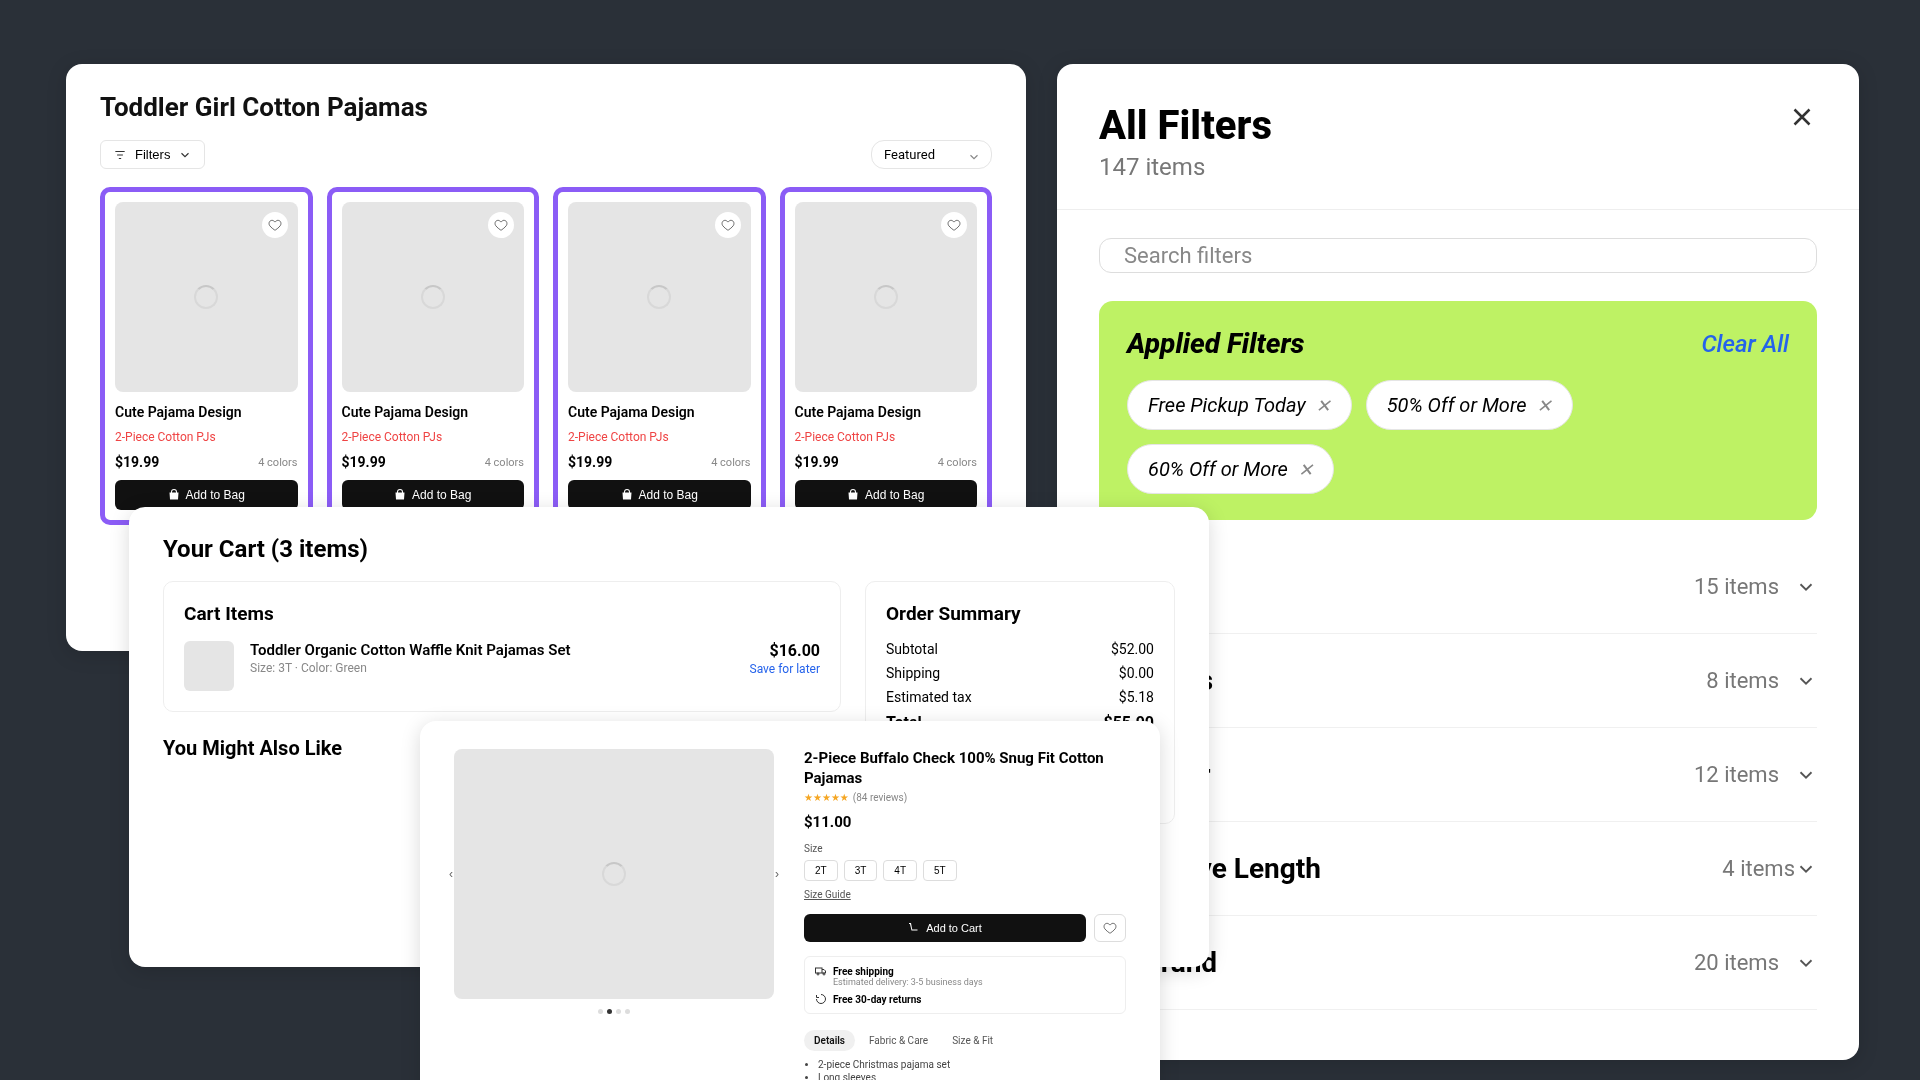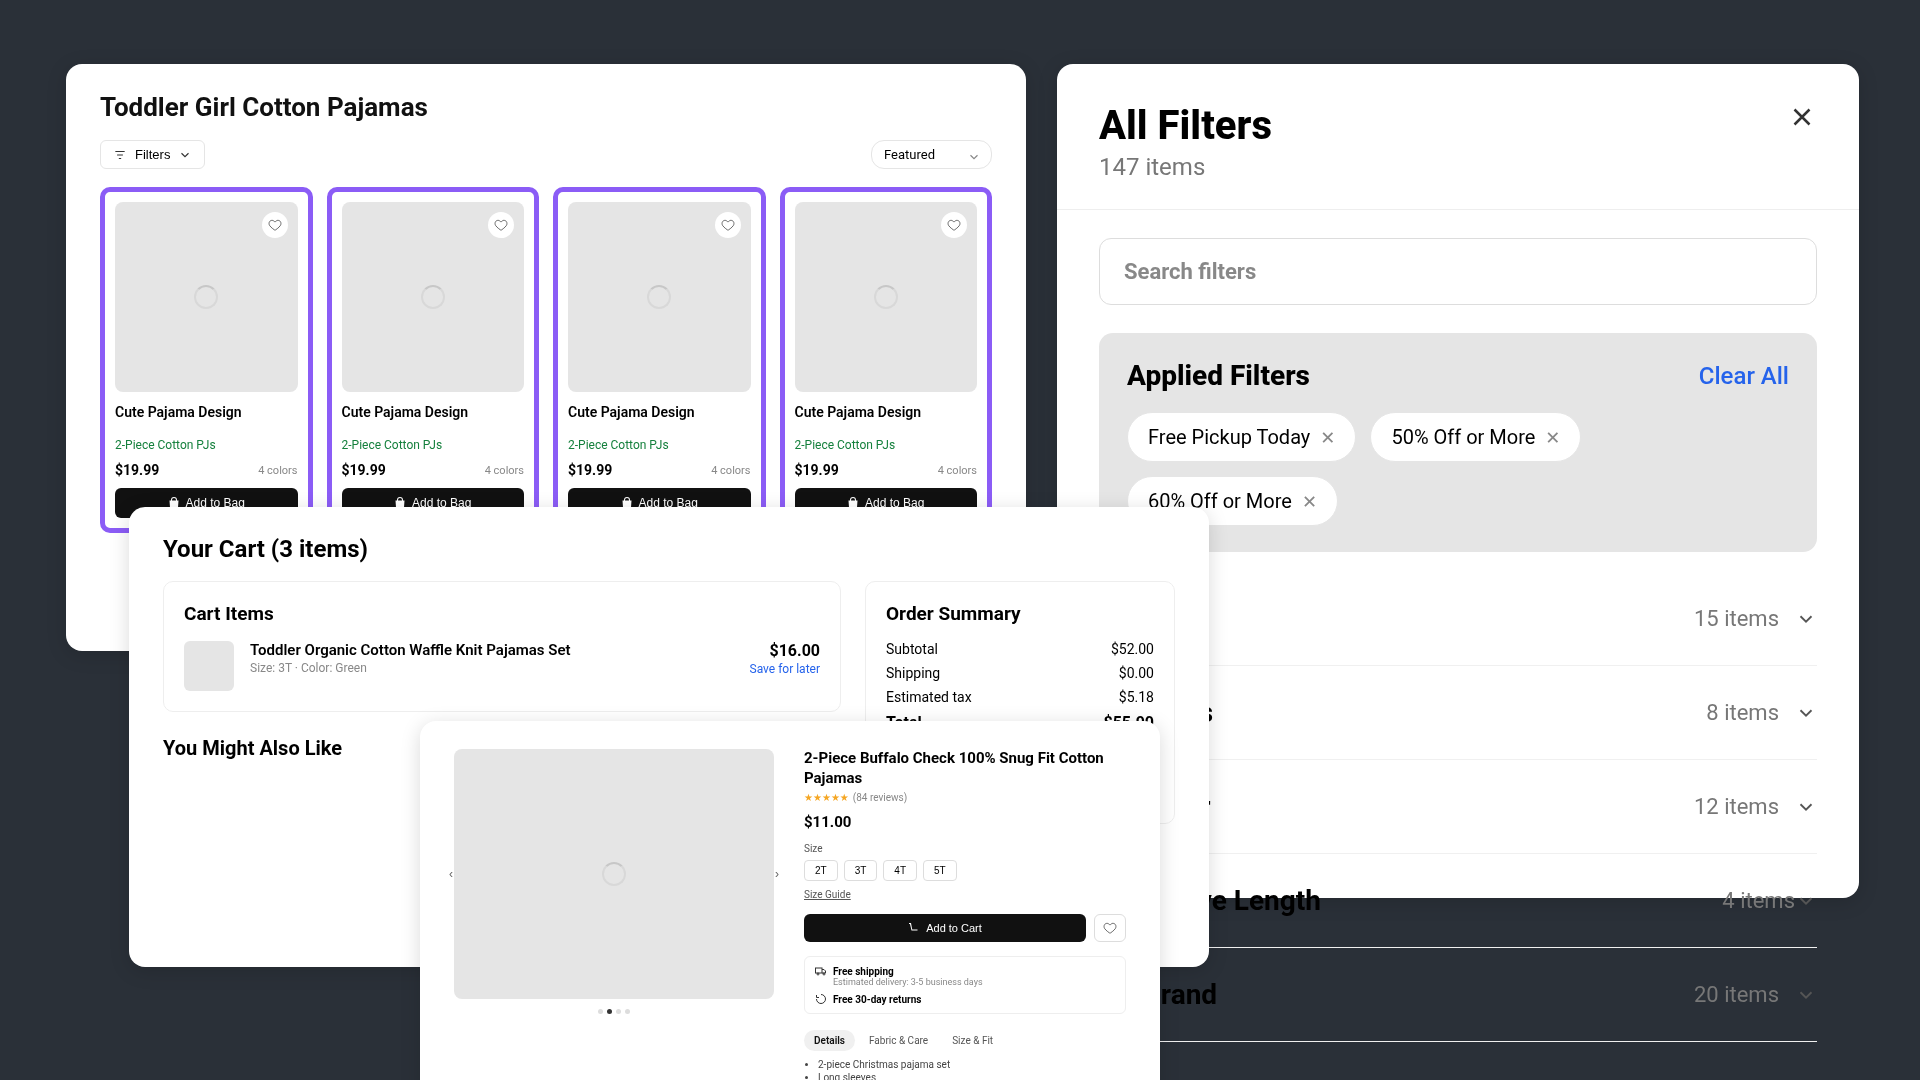--- a/index.html
+++ b/index.html
@@ -11,21 +11,21 @@
     .listing-title { font-size: 26px; font-weight: 700; color: #111; margin-bottom: 18px; }
     .listing-toolbar { display: flex; justify-content: space-between; margin-bottom: 18px; gap: 16px; }
     .filters-btn { display: flex; align-items: center; gap: 8px; border: 1px solid #e5e5e5; border-radius: 6px; padding: 6px 12px; font-size: 13px; cursor: pointer; background: #fff; }
     .sort-select { border: 1px solid #e5e5e5; border-radius: 13px; padding: 6px 56px 6px 12px; font-size: 13px; cursor: pointer; background:#fff; position: relative; min-width:110px; }
     .product-grid { display: grid; grid-template-columns: repeat(4, 1fr); gap: 14px; }
     .product-card { border: 5px solid #8b5cf6; border-radius: 10px; padding: 10px; }
     .product-img { position: relative; background: #e5e5e5; border-radius: 8px; height: 190px; display:flex; align-items:center; justify-content:center; }
     .heart-btn { position: absolute; top: 10px; right: 10px; background: #fff; border-radius: 50%; width: 26px; height: 26px; display:flex; align-items:center; justify-content:center; cursor:pointer; border:none; }
     .spinner { width:24px; height:24px; border:2px solid #ccc; border-top-color:#aaa; border-radius:50%; opacity:.5;}
     .product-name { font-size: 14px; font-weight: 600; margin-top: 12px; }
-    .product-sub { font-size: 12px; color: #15803d; margin-top: 18px; }
+    .product-sub { font-size: 12px; color: #ef4444; margin-top: 10px; }
     .product-price-row { display:flex; justify-content:space-between; align-items:center; margin-top:10px; }
     .product-price { font-weight: 700; font-size:14px; }
     .product-colors { font-size: 11px; color:#888; }
     .add-bag-btn { width:100%; background:#111; color:#fff; border:none; border-radius:6px; padding:8px; font-size:12px; margin-top:10px; display:flex; align-items:center; justify-content:center; gap:6px; cursor:pointer; }
 
     
     .card-cart { position:absolute; left: 129px; top: 507px; width: 1080px; height: 460px; padding: 28px 34px; overflow:hidden; z-index:2;}
     .cart-title { font-size:24px; font-weight:700; margin-bottom:18px; }
     .cart-body { display:flex; gap:24px; }
     .cart-left { flex:1; }
@@ -76,28 +76,28 @@
     .ship-box { border:1px solid #eee; border-radius:6px; padding:8px 10px; margin-top:14px; font-size:10px; }
     .ship-line { display:flex; align-items:center; gap:6px; }
     .ship-sub { color:#888; font-size:9px; margin-left:18px; }
     .tabs { display:flex; gap:4px; margin-top:16px; }
     .tab { font-size:10px; padding:5px 10px; border-radius:12px; cursor:pointer; color:#555;}
     .tab.active { background:#f0f0f0; color:#111; font-weight:600; }
     .bullets { font-size:10px; color:#444; margin-top:8px; padding-left:14px; }
     .bullets li { margin-bottom:2px; }
 
     
-    .card-filters { position:absolute; left:1057px; top:64px; width:802px; height:834px; padding: 38px 42px; z-index:1;}
+    .card-filters { position:absolute; left:1057px; top:64px; width:802px; height:996px; padding: 38px 42px; z-index:1;}
     .filters-header { display:flex; justify-content:space-between; align-items:flex-start; }
     .filters-title { font-size:40px; font-weight:800; }
     .filters-count { font-size:24px; color:#777; margin-top:4px; }
     .close-btn { font-size:34px; background:none; border:none; cursor:pointer; color:#333; line-height:1; }
     .filters-divider { border-top:1px solid #eee; margin:28px -42px; }
-    .search-filters { border:1px solid #ddd; border-radius:12px; padding:20px 24px; font-size:22px; color:#888; margin-bottom:28px;font-weight:bold; }
-    .applied-panel { background:#e5e5e5; border-radius:14px; padding:26px 28px; }
+    .search-filters { border:1px solid #ddd; border-radius:12px; padding:4px 24px; font-size:22px; color:#888; margin-bottom:28px; }
+    .applied-panel { background:#bef264; border-radius:14px; padding:26px 28px;font-style:italic; }
     .applied-header { display:flex; justify-content:space-between; align-items:center; margin-bottom:20px; }
     .applied-title { font-size:28px; font-weight:800; }
     .clear-all { font-size:24px; color:#2563eb; cursor:pointer; font-weight:500;}
     .chips { display:flex; gap:14px; flex-wrap:wrap; }
     .chip { background:#fff; border:1px solid #e5e5e5; border-radius:999px; padding:12px 20px; font-size:20px; display:flex; align-items:center; gap:10px; }
     .chip-x { color:#888; font-size:18px; cursor:pointer; }
     .filter-group { display:flex; justify-content:space-between; align-items:center; padding: 30px 0; border-bottom:1px solid #f0f0f0; cursor:pointer;}
     .filter-group-left { display:flex; align-items:center; gap:18px; }
     .filter-group-name { font-size:28px; font-weight:700; }
     .filter-group-count { font-size:22px; color:#777; }

